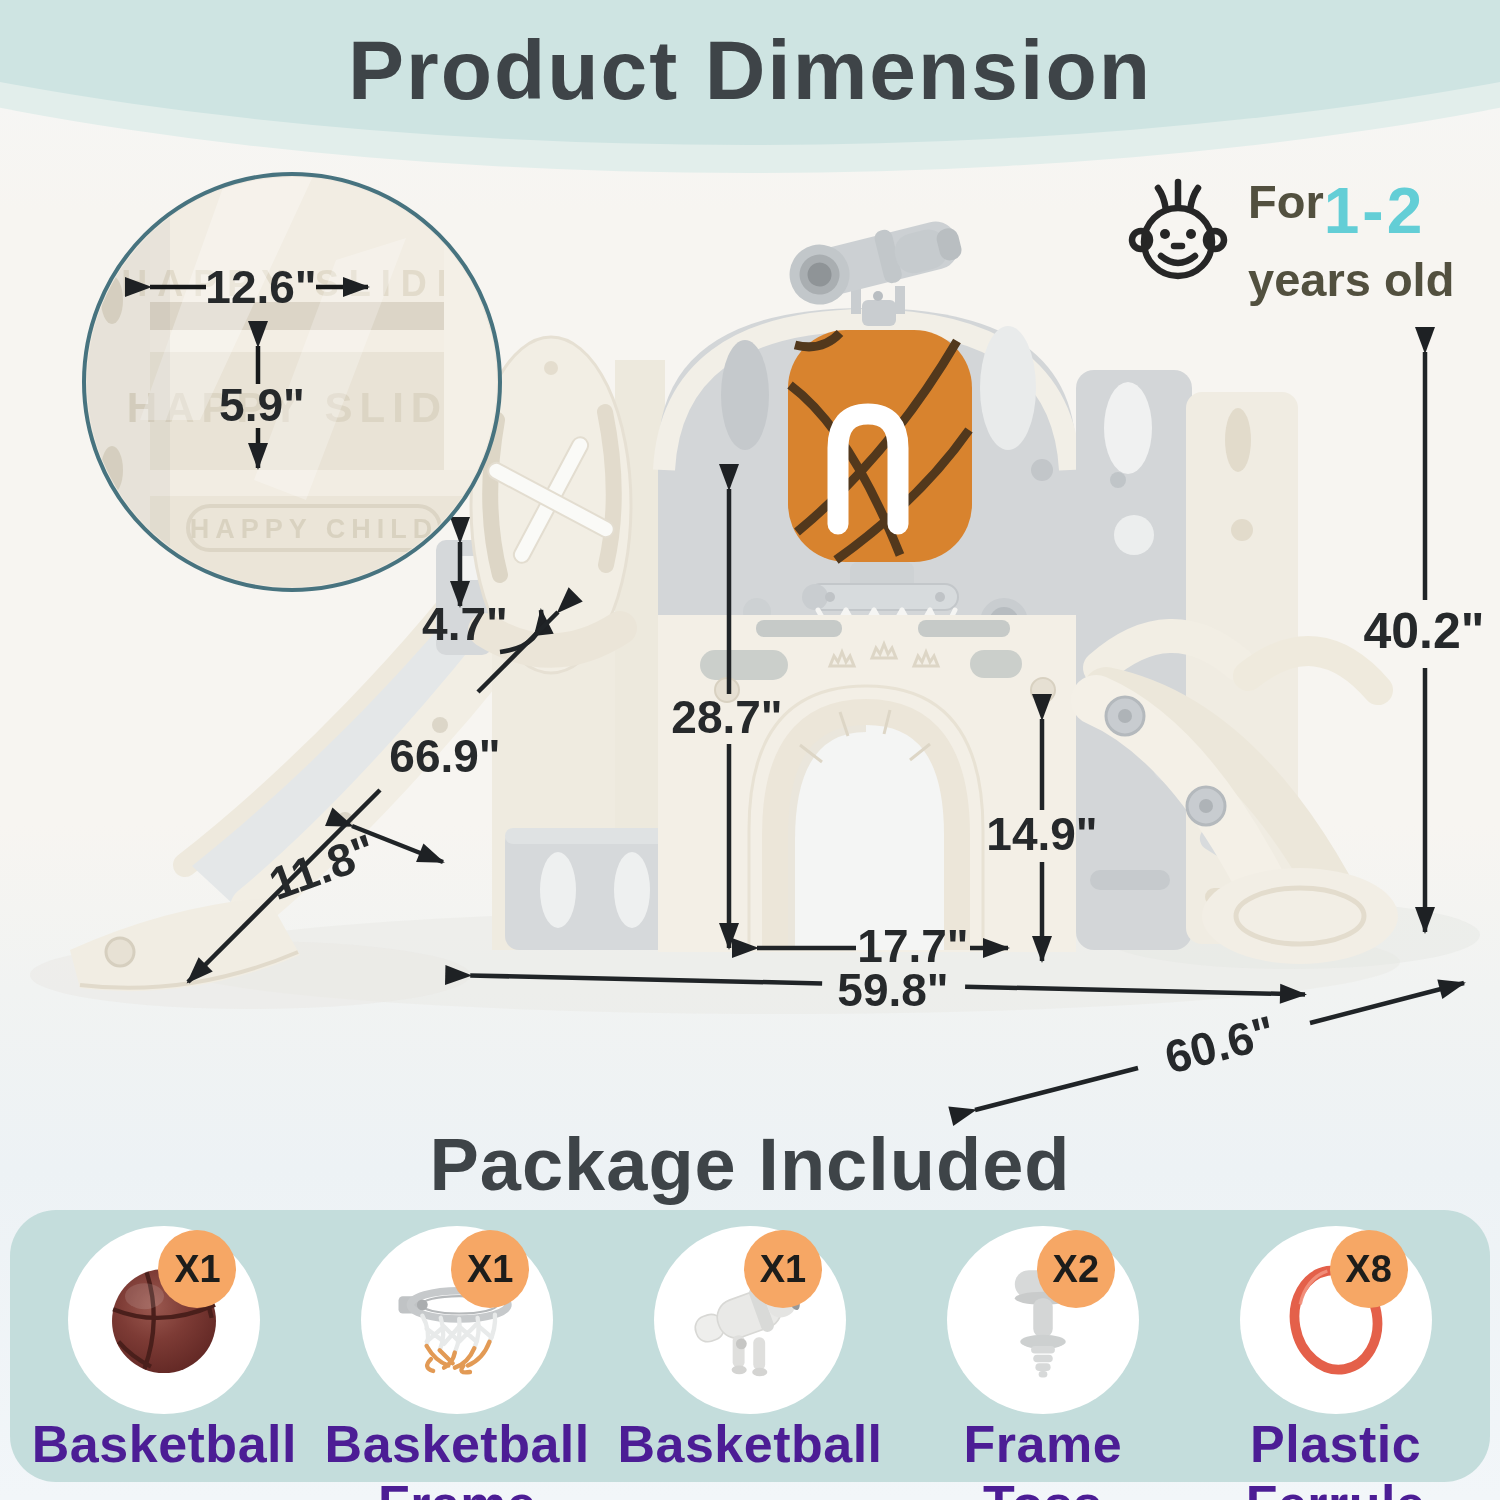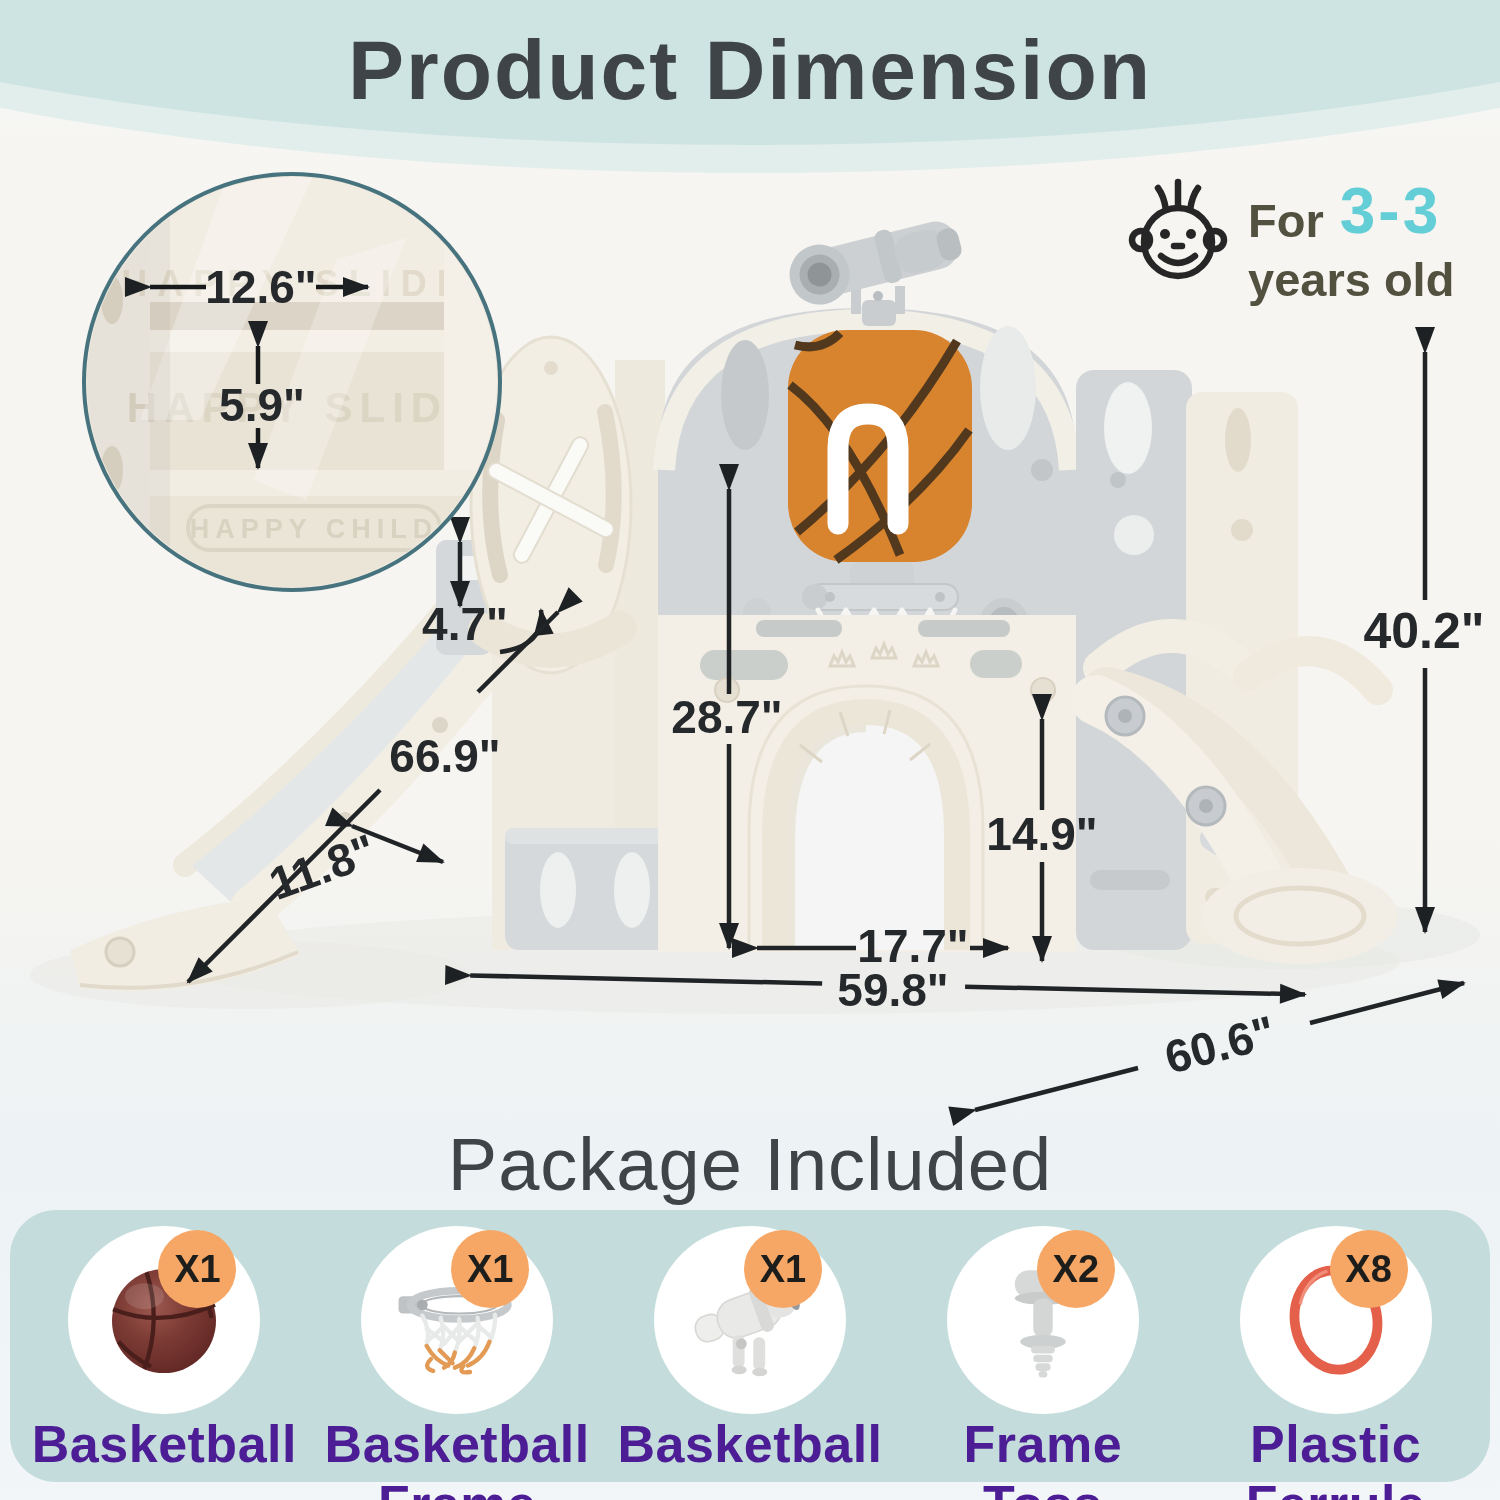--- a/index.html
+++ b/index.html
@@ -9,25 +9,25 @@
     background:linear-gradient(180deg,#f5f7f7 0%,#f7f5f1 14%,#f7f5f1 55%,#f1f3f2 66%,#edf2f5 78%,#f2f6f9 100%);
   }
   svg{display:block;}
   .hdr-svg{position:absolute;top:0;left:0;}
   .page-title{
     position:absolute;top:22px;left:0;width:1500px;text-align:center;
     font-size:84px;font-weight:bold;color:#3e4448;letter-spacing:2px;margin:0;
   }
   .pkg-title{
     position:absolute;top:1122px;left:0;width:1500px;text-align:center;
-    font-size:74px;font-weight:normal;color:#3e4448;letter-spacing:1px;margin:0;
+    font-size:74px;font-weight:bold;color:#3e4448;letter-spacing:1px;margin:0;
   }
   .age{position:absolute;left:1128px;top:172px;display:flex;gap:20px;align-items:flex-start;}
   .age-text{display:flex;flex-direction:column;margin-top:2px;}
-  .age-row1{display:flex;align-items:flex-end;gap:16px;}
+  .age-row1{display:flex;align-items:flex-start;}
   .age-for{font-size:47px;font-weight:bold;color:#52503f;}
   .age-range{font-size:64px;font-weight:bold;color:#63ced6;letter-spacing:3px;}
   .age-suffix{font-size:47px;font-weight:bold;color:#52503f;margin-top:4px;}
   .scene-svg{position:absolute;top:0;left:0;}
   .dim-text{font:bold 46px "Liberation Sans","DejaVu Sans",sans-serif;fill:#26292b;}
   .dim-text-lg{font:bold 50px "Liberation Sans","DejaVu Sans",sans-serif;fill:#26292b;}
   .emboss{font-weight:bold;}
   .band{
     position:absolute;left:10px;top:1210px;width:1480px;height:272px;
     background:#c4dddc;border-radius:46px;display:flex;justify-content:space-around;
@@ -320,21 +320,21 @@
         <path d="M62,36 Q64,22 70,14"></path>
         <path d="M33,82 Q50,96 67,82"></path>
         <path d="M46,72 L54,72"></path>
       </g>
       <circle cx="37" cy="60" r="5" fill="#262626"></circle>
       <circle cx="63" cy="60" r="5" fill="#262626"></circle>
     </svg>
     <div class="age-text">
       <div class="age-row1">
         <span class="age-for">For</span>
-        <span class="age-range">3-3</span>
+        <span class="age-range">1-2</span>
       </div>
       <div class="age-suffix">years old</div>
     </div>
   </div>
 
   <h2 class="pkg-title">Package Included</h2>
 
   <div class="band">
 
     <div class="card">

